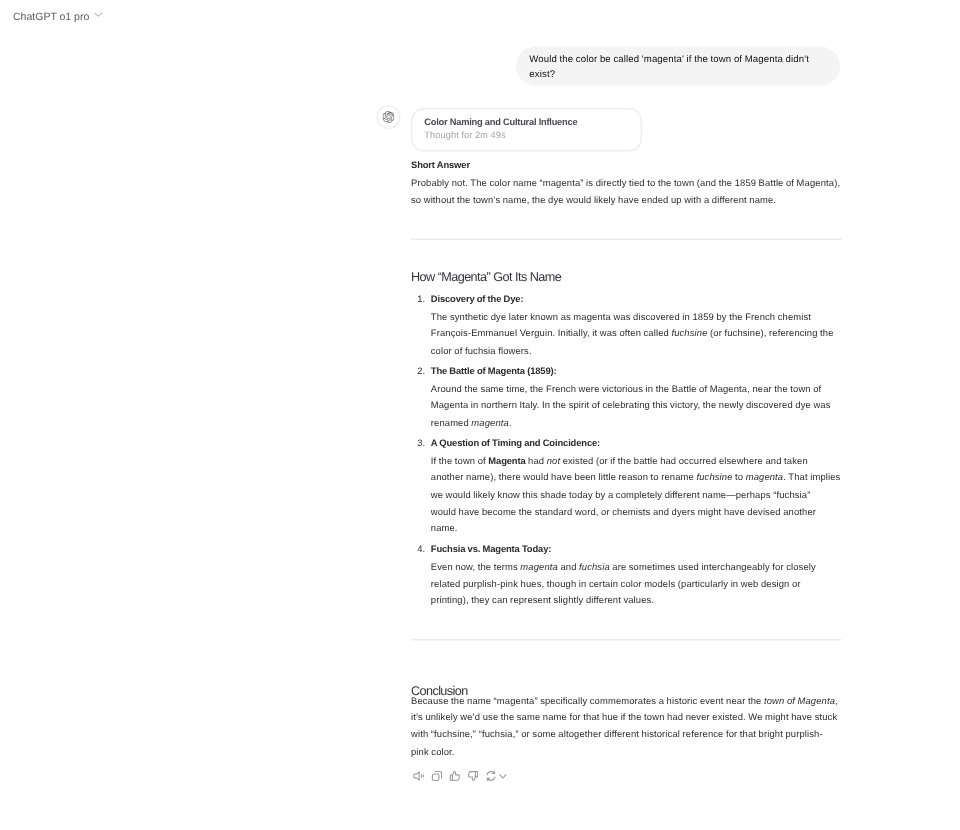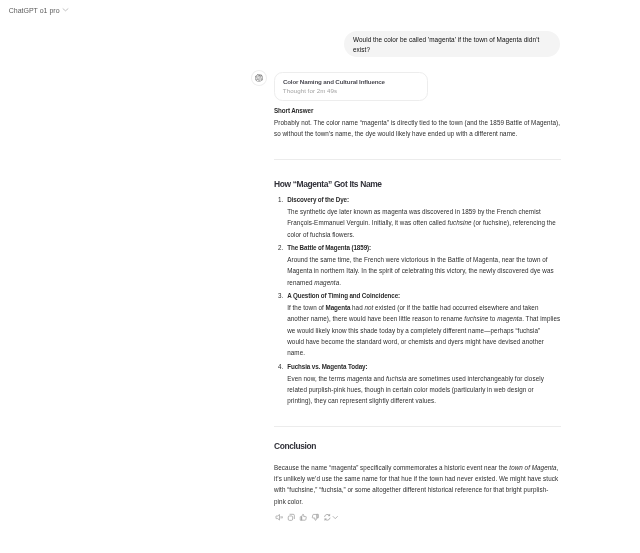--- a/index.html
+++ b/index.html
@@ -12,21 +12,21 @@
   .bubble{background:#f4f4f4;border-radius:13px;box-sizing:border-box;width:215.9px;height:25.9px;padding:4.3px 8.7px;font-size:6.4px;letter-spacing:0.09px;word-spacing:-0.15px;line-height:10.2px;color:#0d0d0d;}
   .avatar{position:absolute;left:251.2px;top:70.4px;width:16.1px;height:15.7px;box-sizing:border-box;border-radius:50%;border:0.7px solid #efefef;display:flex;align-items:center;justify-content:center;}
   .avatar svg{width:8px;height:8px;display:block;}
   .thoughtbox{position:absolute;left:273.5px;top:71.5px;width:154px;height:29.5px;box-sizing:border-box;border:1px solid #ededed;border-radius:8.5px;}
   .tb-title{position:absolute;left:8.4px;top:4.5px;font-size:6.2px;font-weight:600;letter-spacing:-0.15px;color:#4a4a52;line-height:9px;white-space:nowrap;}
   .tb-sub{position:absolute;left:8.3px;top:13.7px;font-size:6.15px;letter-spacing:0.09px;word-spacing:-0.15px;color:#a3a3a3;line-height:9px;white-space:nowrap;}
   .body{position:absolute;left:274px;top:0;width:287px;font-size:6.27px;letter-spacing:0.09px;word-spacing:-0.15px;line-height:11.4px;color:#2b2b2b;}
   .body p{margin:0;position:absolute;left:0;width:286.2px;}
   .b,b{font-weight:700;letter-spacing:-0.09px;}
   hr.div{border:0;border-top:1px solid #ececec;margin:0;position:absolute;left:-0.5px;width:287px;}
-  h2{font-size:8.45px;font-weight:700;margin:0;color:#32323a;line-height:11.5px;position:absolute;left:0;width:287px;letter-spacing:-0.4px;word-spacing:0.2px;}
+  h2{font-size:8.45px;font-weight:400;margin:0;color:#32323a;line-height:11.5px;position:absolute;left:0;width:287px;letter-spacing:-0.4px;word-spacing:0.2px;}
   ol{margin:0;padding:0;list-style:none;}
   li{margin:0;position:absolute;left:13.2px;width:273.2px;}
   li .num{position:absolute;left:-9.1px;width:9px;text-align:left;}
   .actions{position:absolute;left:273px;top:512.5px;height:12px;}
   .act{position:absolute;top:0;display:inline-flex;align-items:center;}
   .act svg{width:8.6px;height:8.6px;display:block;}
   .act .chev2{width:6.5px;height:6.5px;margin-left:0.8px;}
   i{font-style:italic;}
 </style>
 </head>
@@ -62,21 +62,21 @@
     <p style="top:116.5px">Probably not. The color name “magenta” is directly tied to the town (and the 1859 Battle of Magenta), so without the town’s name, the dye would likely have ended up with a different name.</p>
     <hr class="div" style="top:158.5px">
     <h2 style="top:179.0px">How “Magenta” Got Its Name</h2>
     <ol>
       <li style="top:194.4px"><span class="num">1.</span><span class="b">Discovery of the Dye:</span><br><span>The synthetic dye later known as magenta was discovered in 1859 by the French chemist François-Emmanuel Verguin. Initially, it was often called <i>fuchsine</i> (or fuchsine), referencing the color of fuchsia flowers.</span></li>
       <li style="top:242.4px"><span class="num">2.</span><span class="b">The Battle of Magenta (1859):</span><br><span>Around the same time, the French were victorious in the Battle of Magenta, near the town of Magenta in northern Italy. In the spirit of celebrating this victory, the newly discovered dye was renamed <i>magenta</i>.</span></li>
       <li style="top:290.4px"><span class="num">3.</span><span class="b">A Question of Timing and Coincidence:</span><br><span>If the town of <b>Magenta</b> had <i>not</i> existed (or if the battle had occurred elsewhere and taken another name), there would have been little reason to rename <i>fuchsine</i> to <i>magenta</i>. That implies we would likely know this shade today by a completely different name—perhaps “fuchsia”<br>would have become the standard word, or chemists and dyers might have devised another name.</span></li>
       <li style="top:361.2px"><span class="num">4.</span><span class="b">Fuchsia vs. Magenta Today:</span><br><span>Even now, the terms <i>magenta</i> and <i>fuchsia</i> are sometimes used interchangeably for closely related purplish-pink hues, though in certain color models (particularly in web design or printing), they can represent slightly different values.</span></li>
     </ol>
     <hr class="div" style="top:426.2px">
-    <h2 style="top:441px">Conclusion</h2>
+    <h2 style="top:455px">Conclusion</h2>
     <p style="top:461.5px">Because the name “magenta” specifically commemorates a historic event near the <i>town of Magenta</i>, it’s unlikely we’d use the same name for that hue if the town had never existed. We might have stuck with “fuchsine,” “fuchsia,” or some altogether different historical reference for that bright purplish-pink color.</p>
   </div>
 
   <div class="actions">
     <span class="act" style="left:1.6px">
       <svg viewBox="0 0 20 20">
           <path d="M10.4 3.6 L6.3 7.0 H3.2 a0.9 0.9 0 0 0 -0.9 0.9 v4.2 a0.9 0.9 0 0 0 0.9 0.9 h3.1 l4.1 3.4 z" fill="none" stroke="#999999" stroke-width="1.65" stroke-linejoin="round"></path>
           <path d="M14.1 8.1 v3.8" fill="none" stroke="#999999" stroke-width="1.65" stroke-linecap="round"></path>
           <path d="M17 8.7 v2.6" fill="none" stroke="#999999" stroke-width="1.65" stroke-linecap="round"></path>
         </svg>

